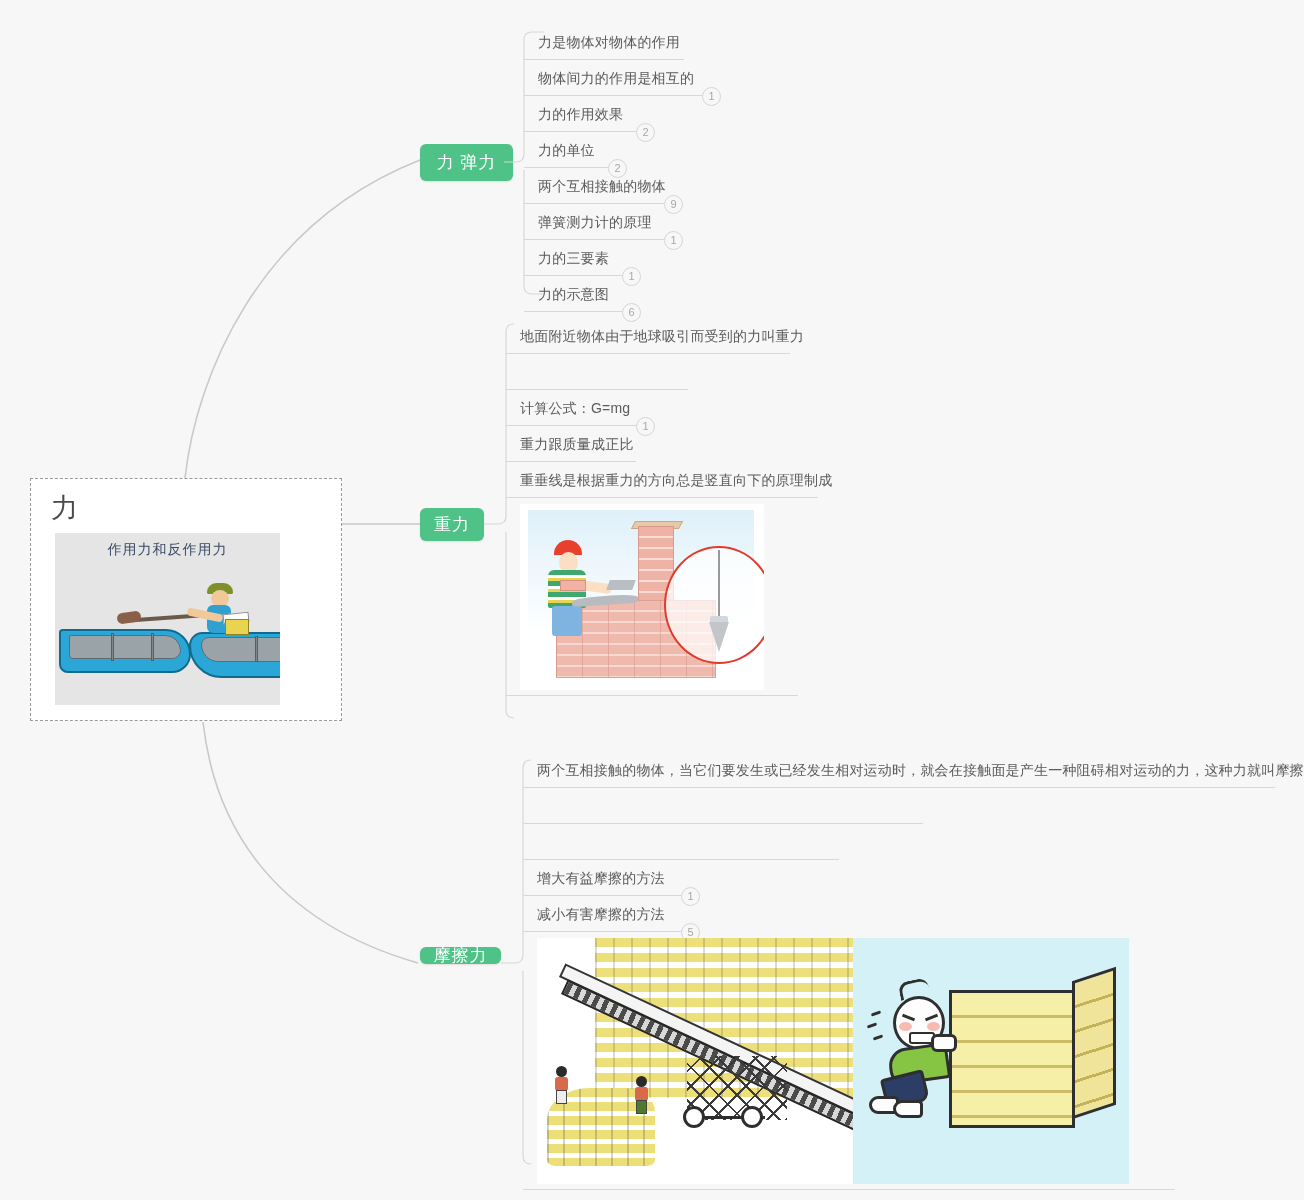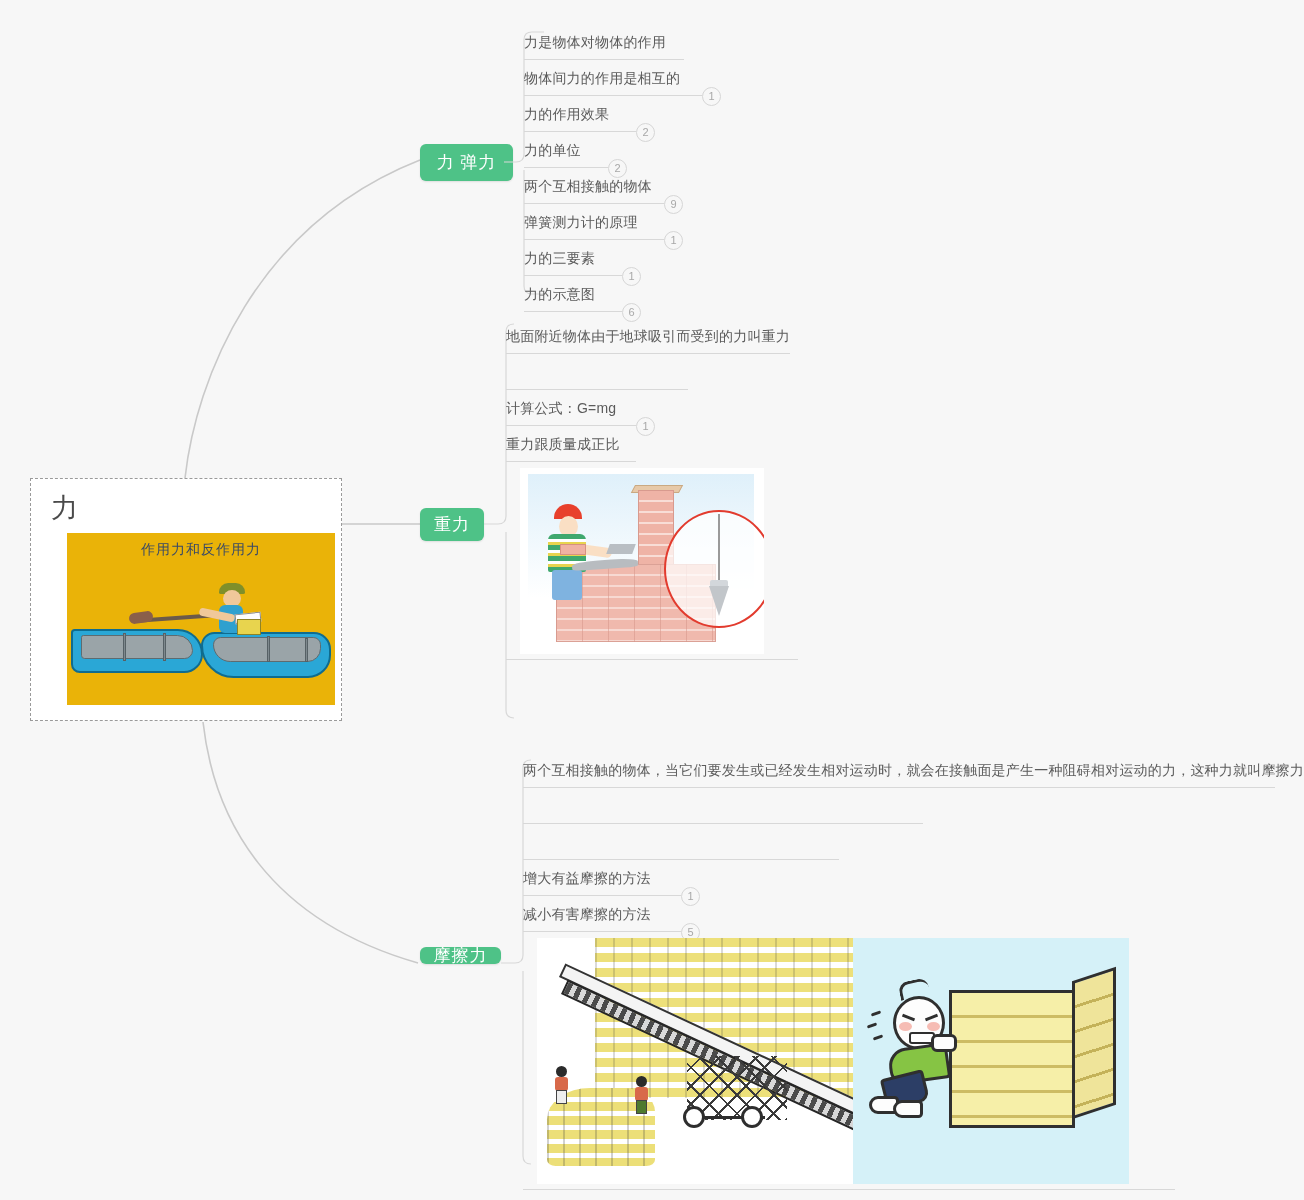--- a/index.html
+++ b/index.html
@@ -34,23 +34,23 @@
   .root-title {
     font-size: 27px;
     color: #4a4a4a;
     line-height: 34px;
     letter-spacing: 1px;
     margin: 2px 0 8px 6px;
     font-weight: 400;
   }
   .root-illus {
     position: relative;
-    width: 268px; height: 172px;
-    margin-left: 22px;
-    background: #eab308;
+    width: 225px; height: 172px;
+    margin-left: 10px;
+    background: #e5e5e5;
     overflow: hidden;
   }
   .illus-caption {
     position: absolute;
     top: 8px; left: 0; right: 0;
     text-align: center;
     font-family: "Liberation Serif", "DejaVu Serif", serif;
     font-size: 14px;
     color: #3a4a66;
     letter-spacing: 1px;
@@ -80,20 +80,21 @@
     position: relative;
     height: 36px;
     display: flex;
     align-items: center;
   }
   .topic-text {
     font-size: 14px;
     color: #5b5b5b;
     line-height: 36px;
     white-space: nowrap;
+    padding-left: 14px;
     letter-spacing: 0.2px;
   }
   .topic-underline {
     position: absolute;
     left: 0; bottom: 0;
     height: 1px;
     background: #d8d8d8;
   }
   .badge {
     position: absolute;
@@ -561,20 +562,24 @@
       <div class="topic-underline" style="width:182px;"></div>
     </div>
     <div class="topic-row">
       <div class="topic-text">计算公式：G=mg</div>
       <div class="topic-underline" style="width:130px;"></div>
       <div class="badge" style="left:130px;">1</div>
     </div>
     <div class="topic-row">
       <div class="topic-text">重力跟质量成正比</div>
       <div class="topic-underline" style="width:130px;"></div>
+    </div>
+    <div class="topic-row">
+      <div class="topic-text">重垂线是根据重力的方向总是竖直向下的原理制成</div>
+      <div class="topic-underline" style="width:312px;"></div>
     </div>
     <div class="img-row" style="height:198px;">
       <div class="pic pic-gravity" style="left:14px; top:6px; width:244px; height:186px;">
         <div class="gv-sky"></div>
         <div class="gv-cap"></div>
         <div class="gv-col"></div>
         <div class="gv-wall"></div>
         <div class="gv-wall2"></div>
         <div class="gv-helmet"></div>
         <div class="gv-head"></div>

